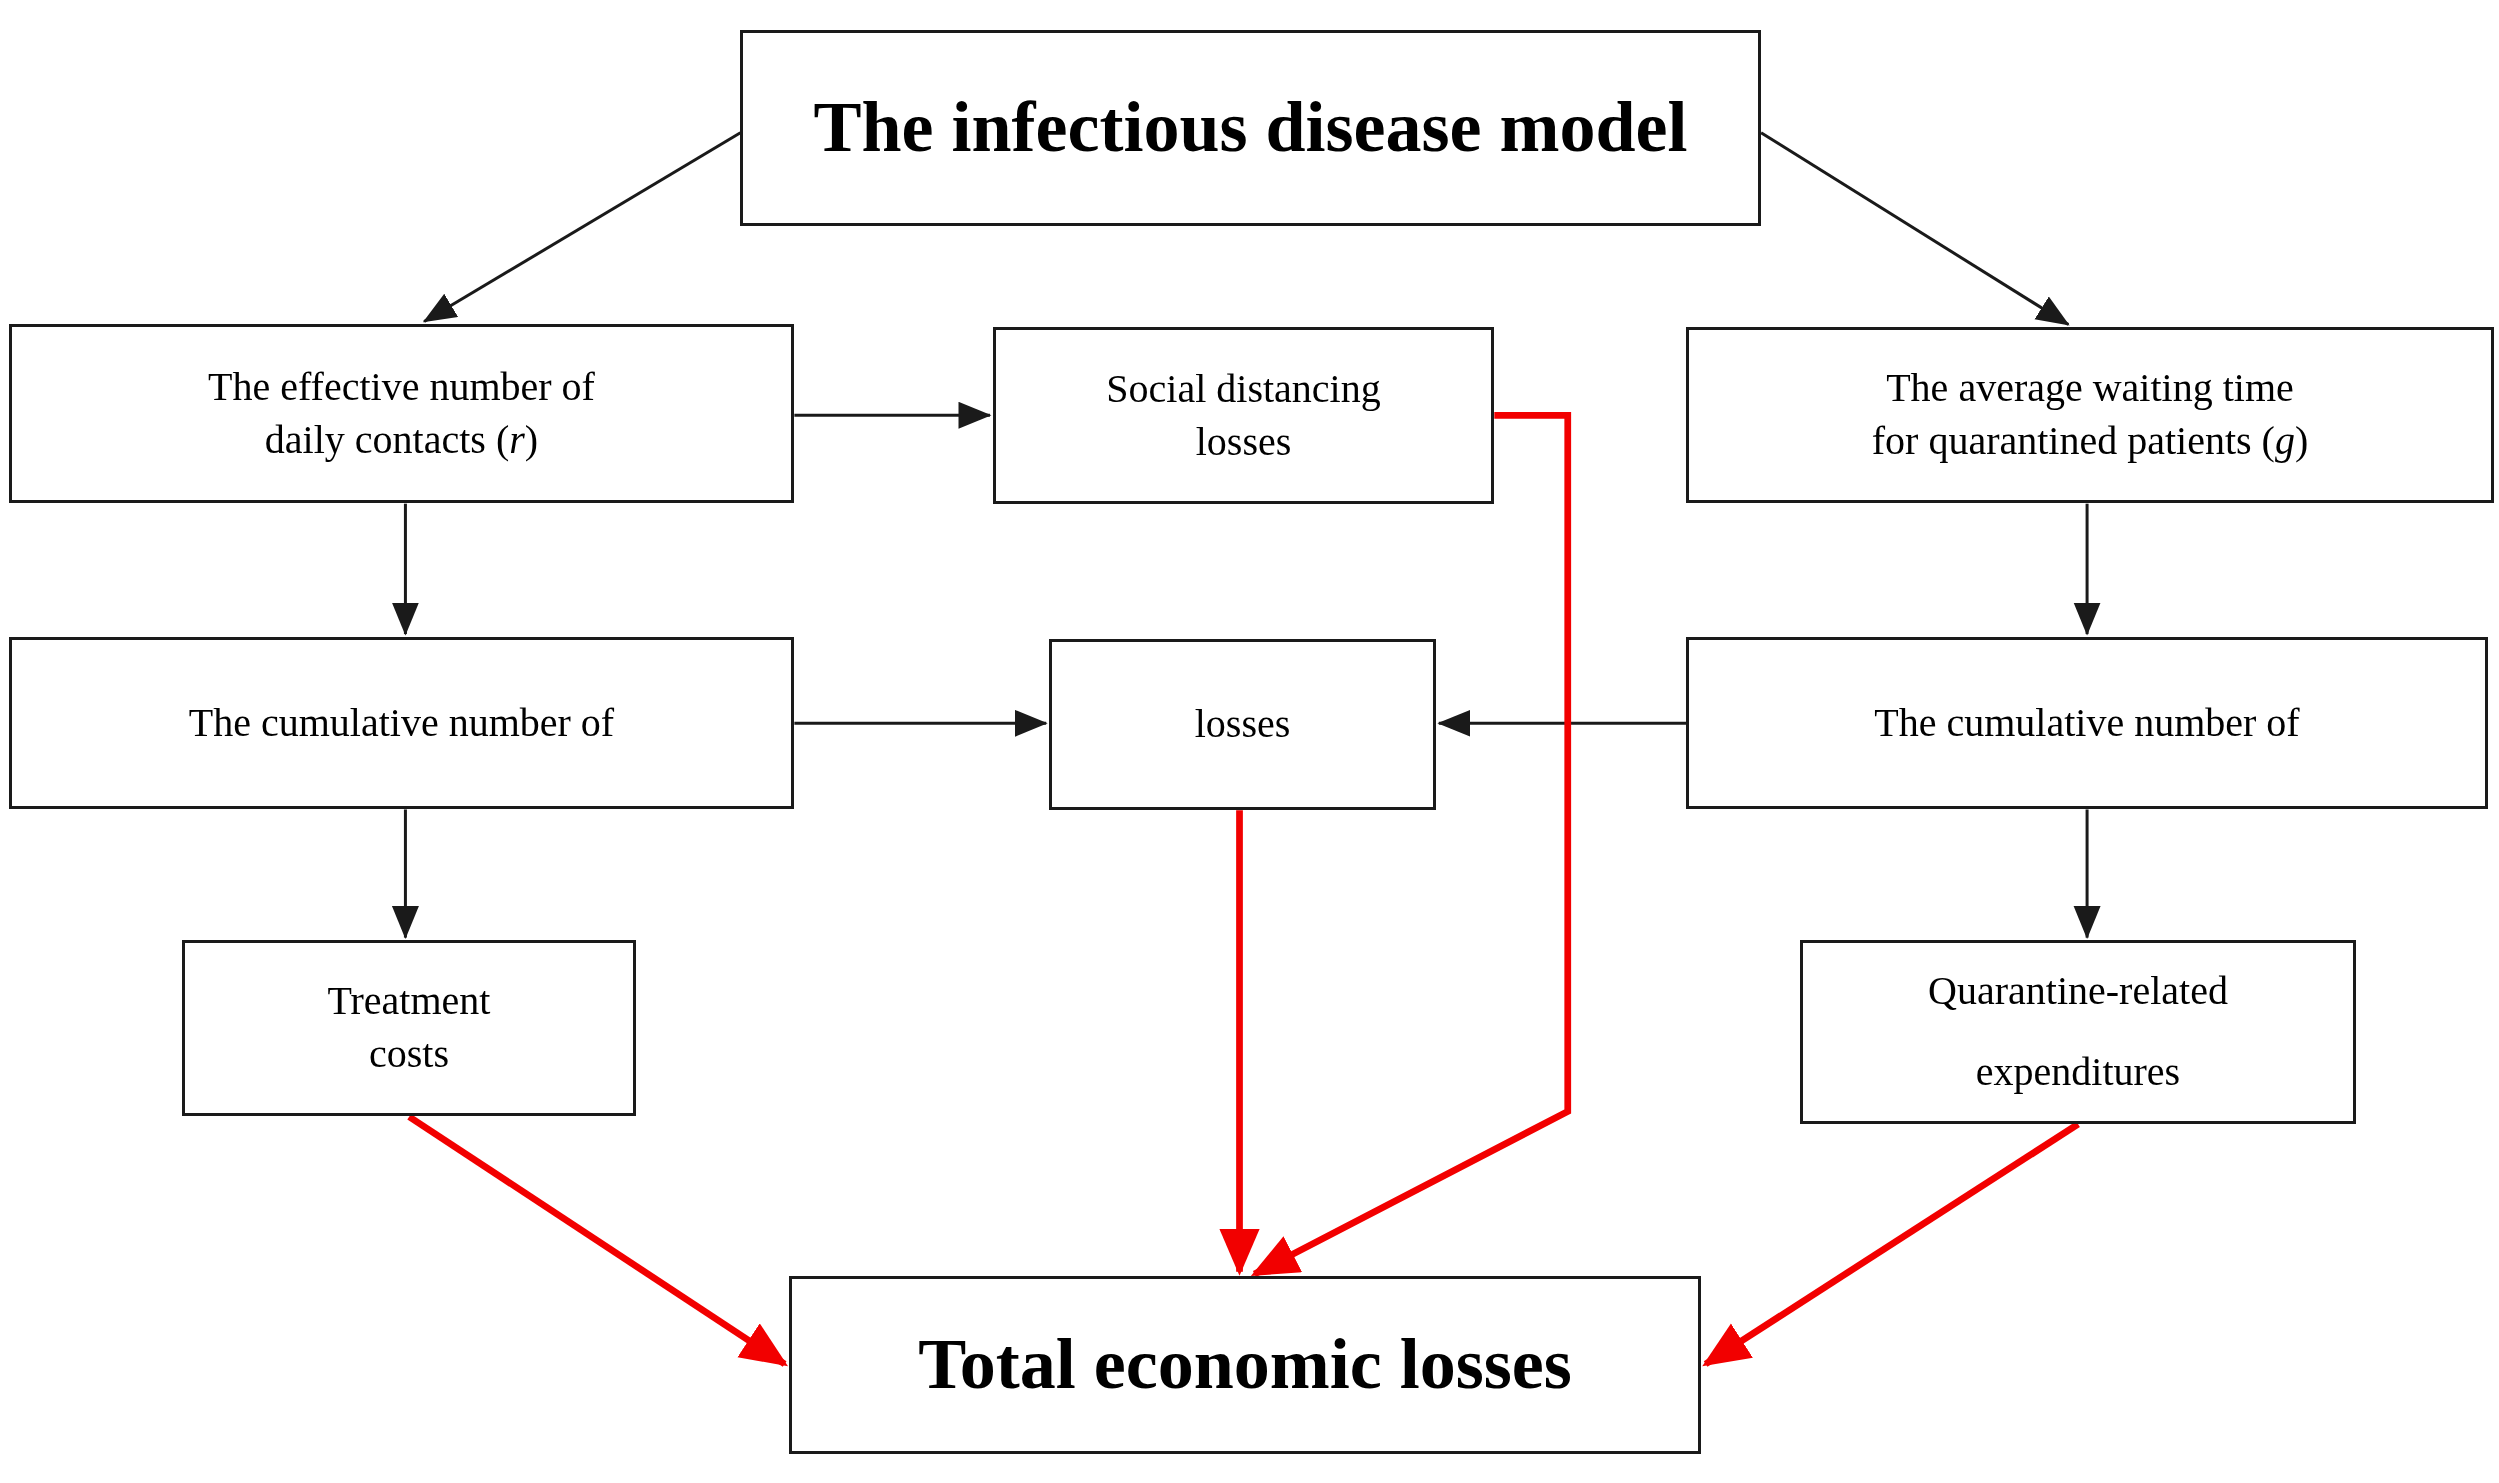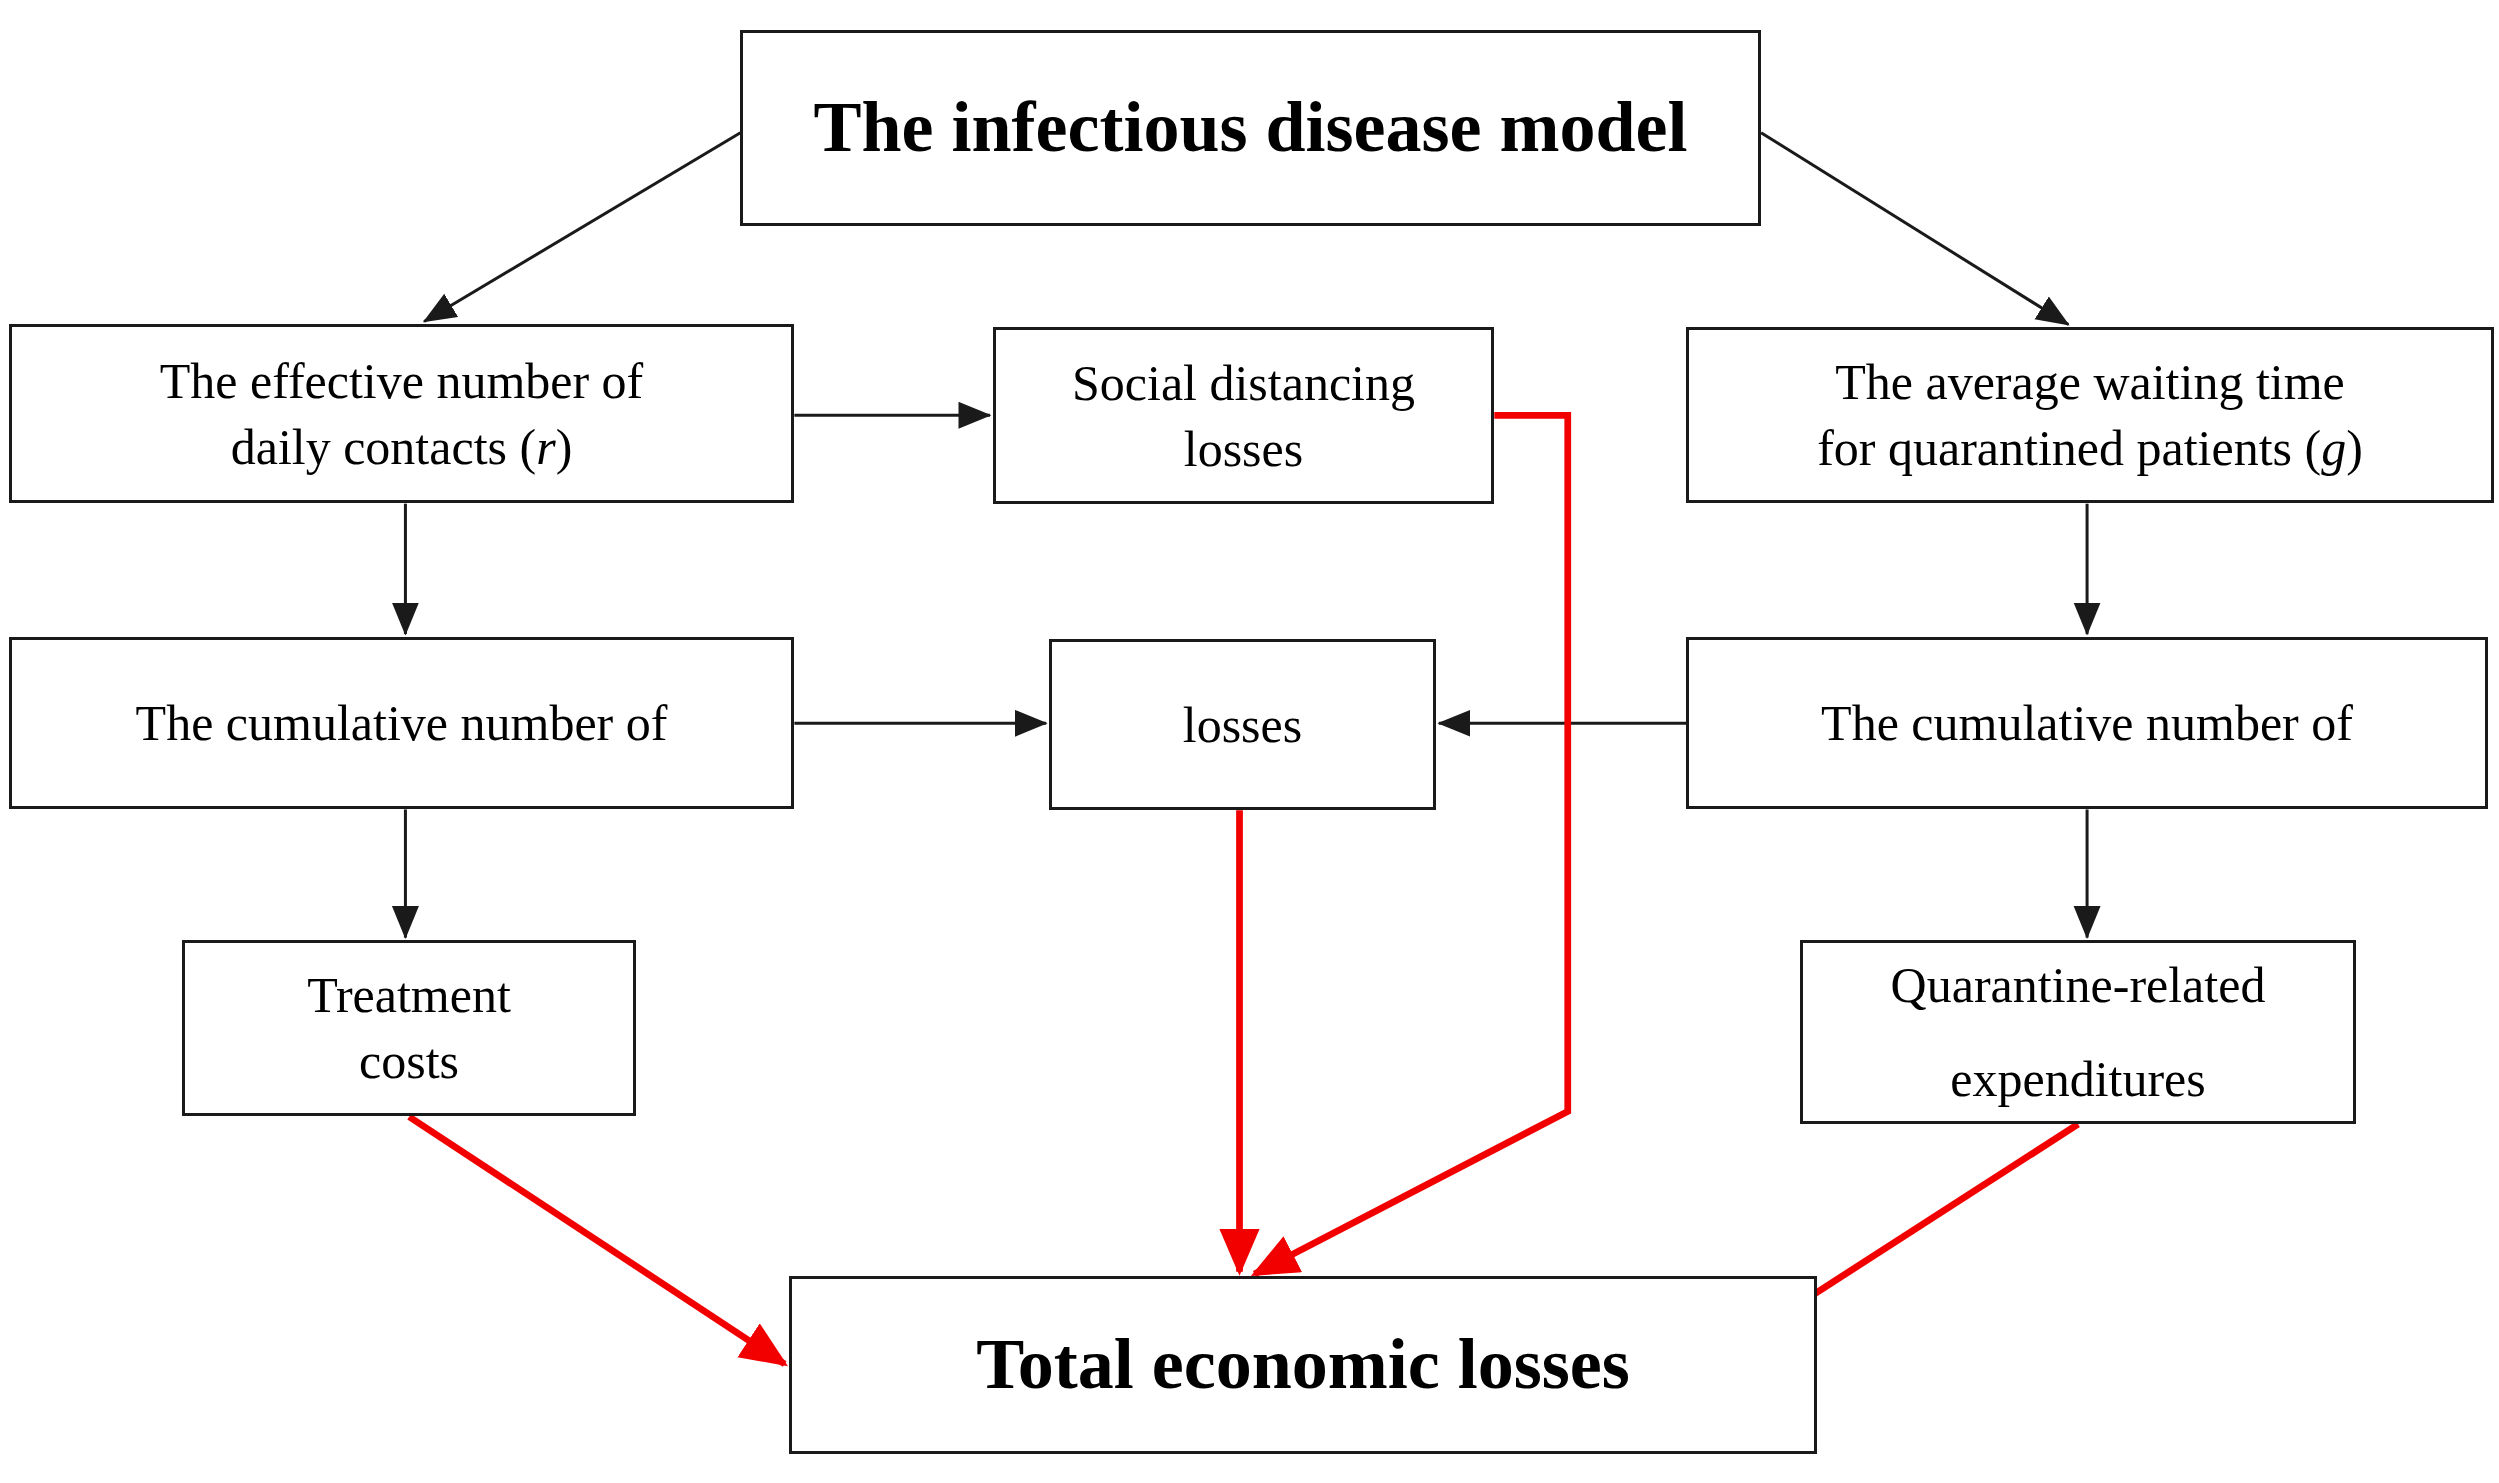--- a/index.html
+++ b/index.html
@@ -45,41 +45,41 @@
   .head-red   { fill: var(--red-arrow); }
   .node {
     position: absolute;
     background: #ffffff;
     border: 3.7px solid var(--box-border);
     display: flex;
     flex-direction: column;
     align-items: center;
     justify-content: center;
     text-align: center;
-    font-size: 50px;
+    font-size: 40px;
     line-height: 1.32;
     color: var(--text-color);
   }
   .node .line { white-space: nowrap; }
   .node .var { font-style: italic; }
   .node.heading {
     font-weight: bold;
     font-size: 72px;
   }
   
   #n-model        { left:  740px; top:   30px; width: 1021px; height: 196px; }
   #n-contacts     { left:   9px; top:  324px; width: 785px; height: 179px; }
   #n-social       { left: 993px; top:  327px; width:  501px; height: 177px; }
   #n-waiting      { left: 1686px; top:  327px; width: 808px; height: 176px; }
   #n-infections   { left:   9px; top:  637px; width: 785px; height: 172px; }
   #n-inoperable   { left: 1049px; top:  639px; width:  387px; height: 171px; }
   #n-quarantined  { left: 1686px; top:  637px; width: 802px; height: 172px; }
   #n-treatment    { left:  182px; top: 940px; width:  454px; height: 176px; }
   #n-expenditures { left: 1800px; top: 940px; width:  556px; height: 184px; gap: 28px; }
-  #n-total        { left: 789px; top: 1276px; width: 1028px; height: 178px; }
+  #n-total        { left: 789px; top: 1276px; width: 912px; height: 178px; }
 </style>
 </head>
 <body>
 
 <div id="canvas">
 
   <svg id="edges" viewBox="0 0 3336 1980" xmlns="http://www.w3.org/2000/svg">
     <defs>
       <marker id="mk-black" markerUnits="strokeWidth" markerWidth="13" markerHeight="10" refX="10.5" refY="4.5" orient="auto">
         <path class="head-black" d="M0,0 L11,4.5 L0,9 z"></path>

